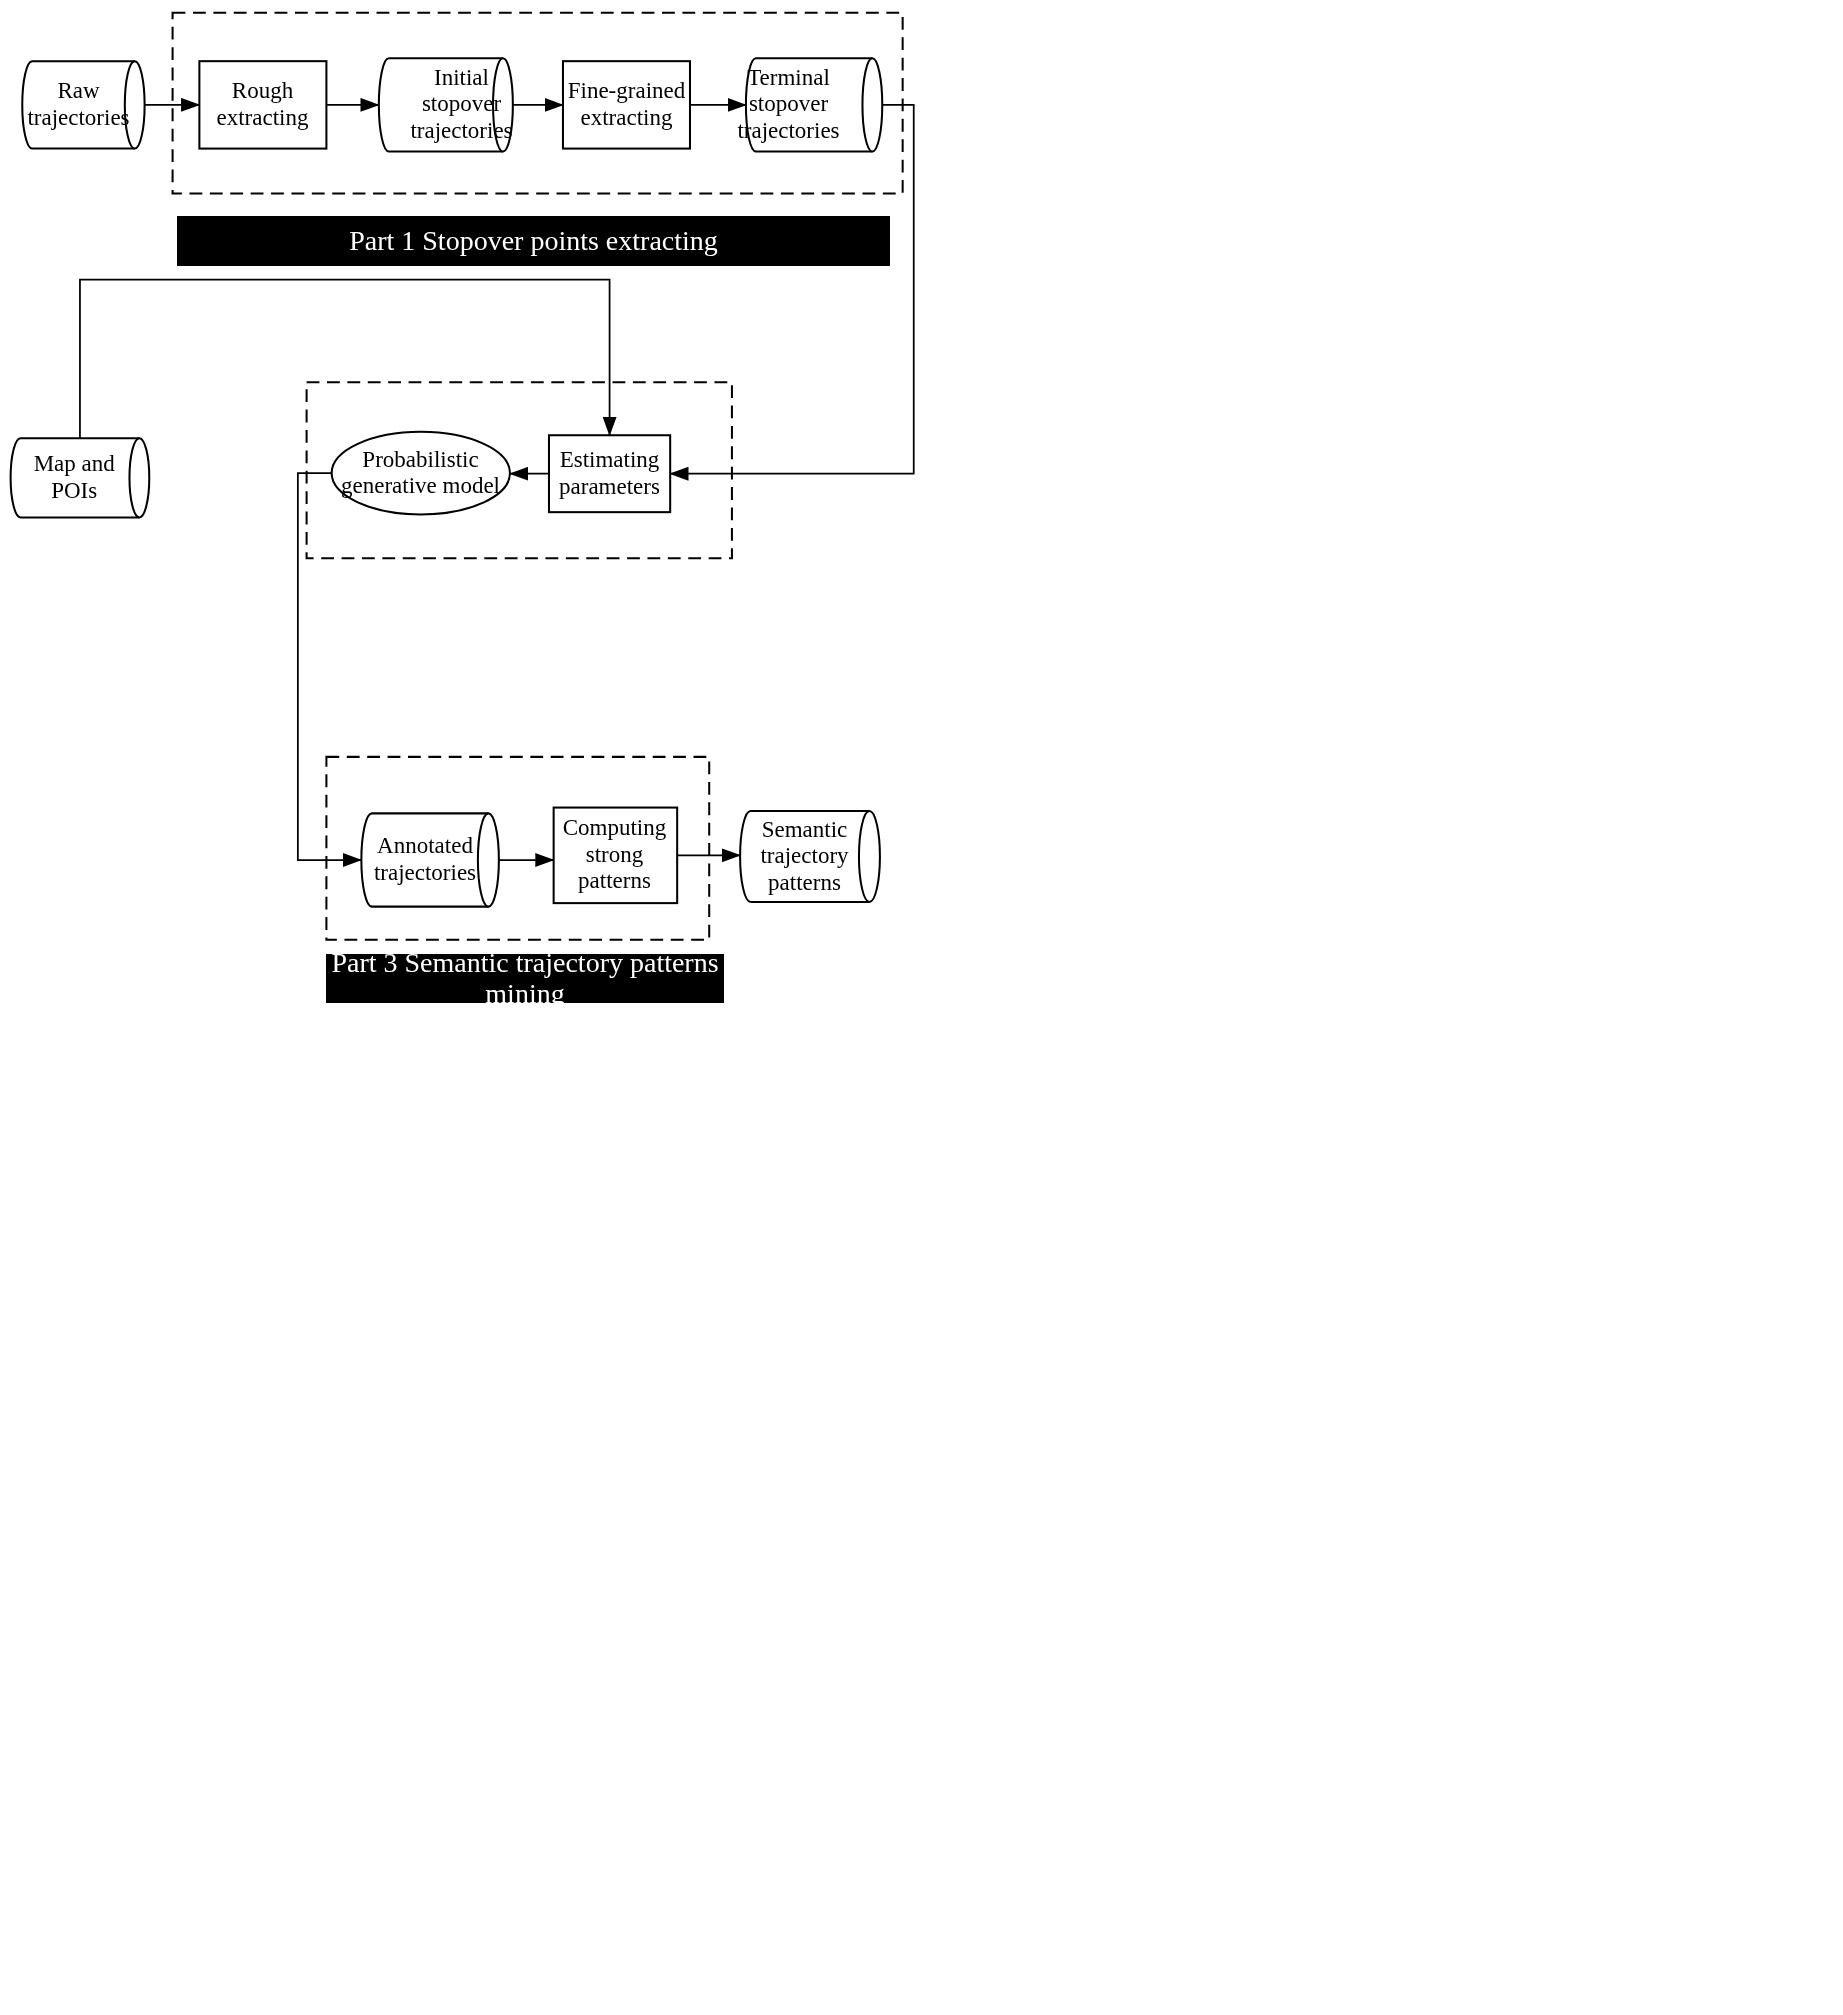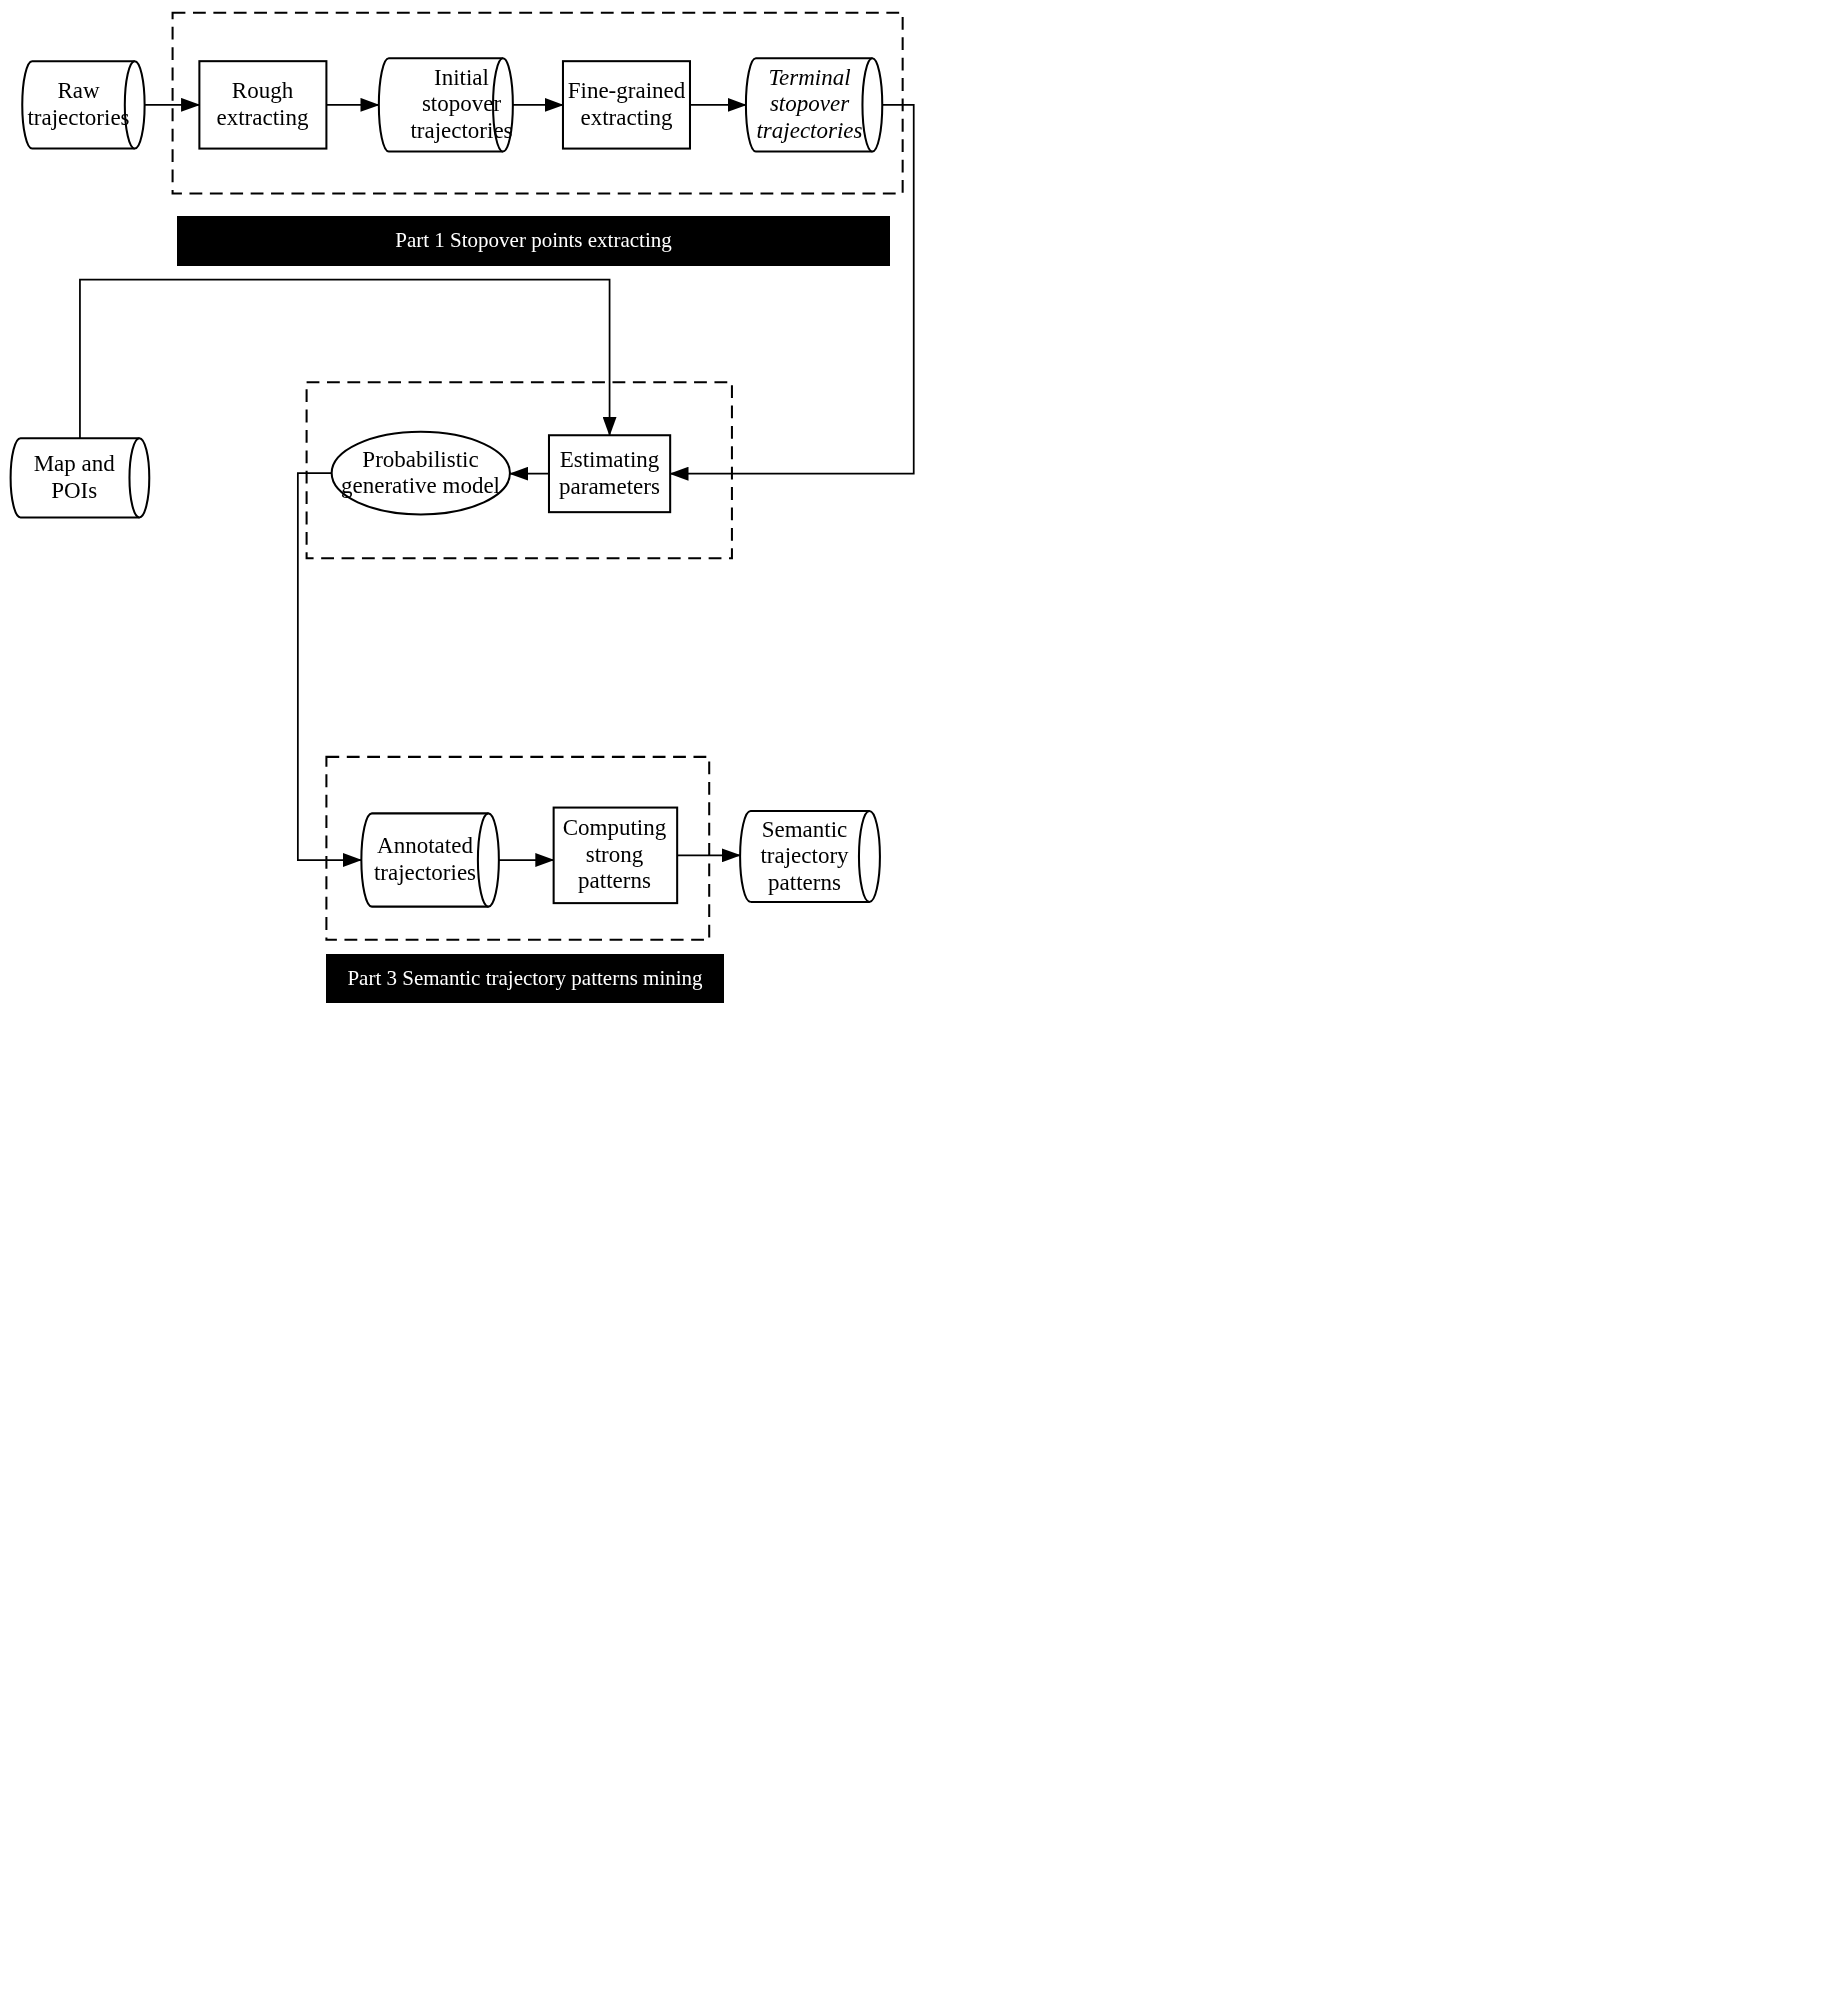--- a/index.html
+++ b/index.html
@@ -35,21 +35,21 @@
   .banner {
     position: absolute;
     background: #000000;
     display: flex;
     align-items: center;
     justify-content: center;
     text-align: center;
   }
   .banner span {
     color: #ffffff;
-    font-size: 21px;
+    font-size: 28px;
     line-height: 1.1;
     text-align: center;
   }
 </style>
 </head>
 <body>
 
 <div class="canvas">
 
   <svg width="922" height="1008" viewBox="0 0 1582 1730" xmlns="http://www.w3.org/2000/svg">
@@ -104,21 +104,21 @@
     <g>
       <path d="M1288,1392 A18,78 0 0 0 1288,1548 M1288,1392 L1492,1392 M1288,1548 L1492,1548" fill="#ffffff" stroke="#000000" stroke-width="3.5"></path>
       <ellipse cx="1492" cy="1470" rx="18" ry="78" fill="#ffffff" stroke="#000000" stroke-width="3.5"></ellipse>
     </g>
   </svg>
 
   <div class="node-label" style="left:23px; top:61px; width:111px; height:87px;">Raw trajectories</div>
   <div class="node-label" style="left:199px; top:61px; width:127px; height:87px;">Rough extracting</div>
   <div class="node-label" style="left:402px; top:58px; width:119px; height:93px;">Initial stopover trajectories</div>
   <div class="node-label" style="left:563px; top:61px; width:127px; height:87px;">Fine-grained extracting</div>
-  <div class="node-label" style="left:749px; top:58px; width:121px; height:93px;font-style:italic;">Terminal stopover trajectories</div>
+  <div class="node-label" style="left:728px; top:58px; width:121px; height:93px;">Terminal stopover trajectories</div>
   <div class="node-label" style="left:11.7px; top:438px; width:125px; height:79px;">Map and POIs</div>
   <div class="node-label" style="left:336px; top:432px; width:169px; height:82px;">Probabilistic generative model</div>
   <div class="node-label" style="left:549px; top:435px; width:121px; height:77px;">Estimating parameters</div>
   <div class="node-label" style="left:364px; top:813px; width:122px; height:93px;">Annotated trajectories</div>
   <div class="node-label" style="left:553px; top:807px; width:123px; height:96px;">Computing strong patterns</div>
   <div class="node-label" style="left:743px; top:811px; width:123px; height:91px;">Semantic trajectory patterns</div>
 
   <div class="banner" style="left:177px; top:216px; width:713px; height:50px;">
     <span>Part 1 Stopover points extracting</span>
   </div>

